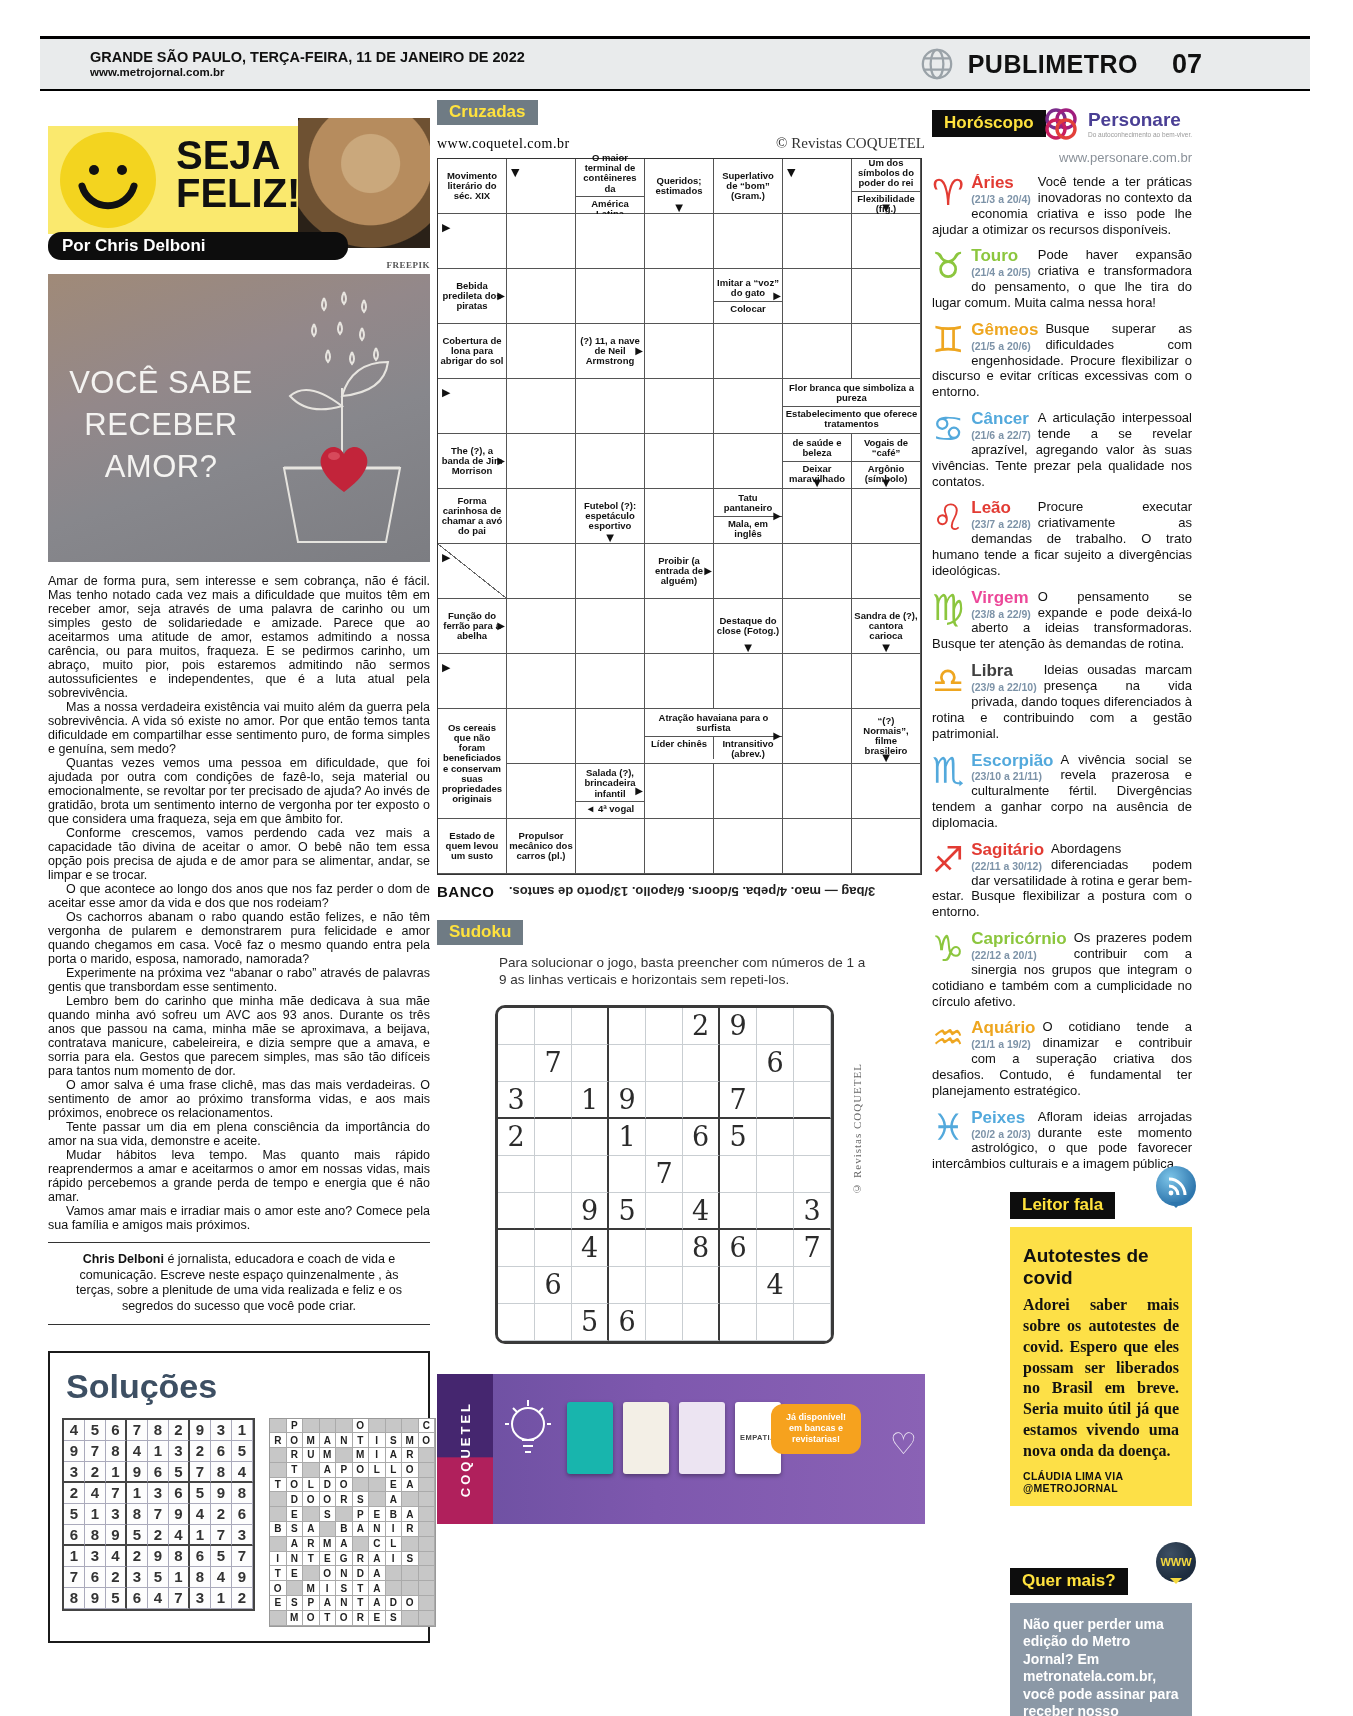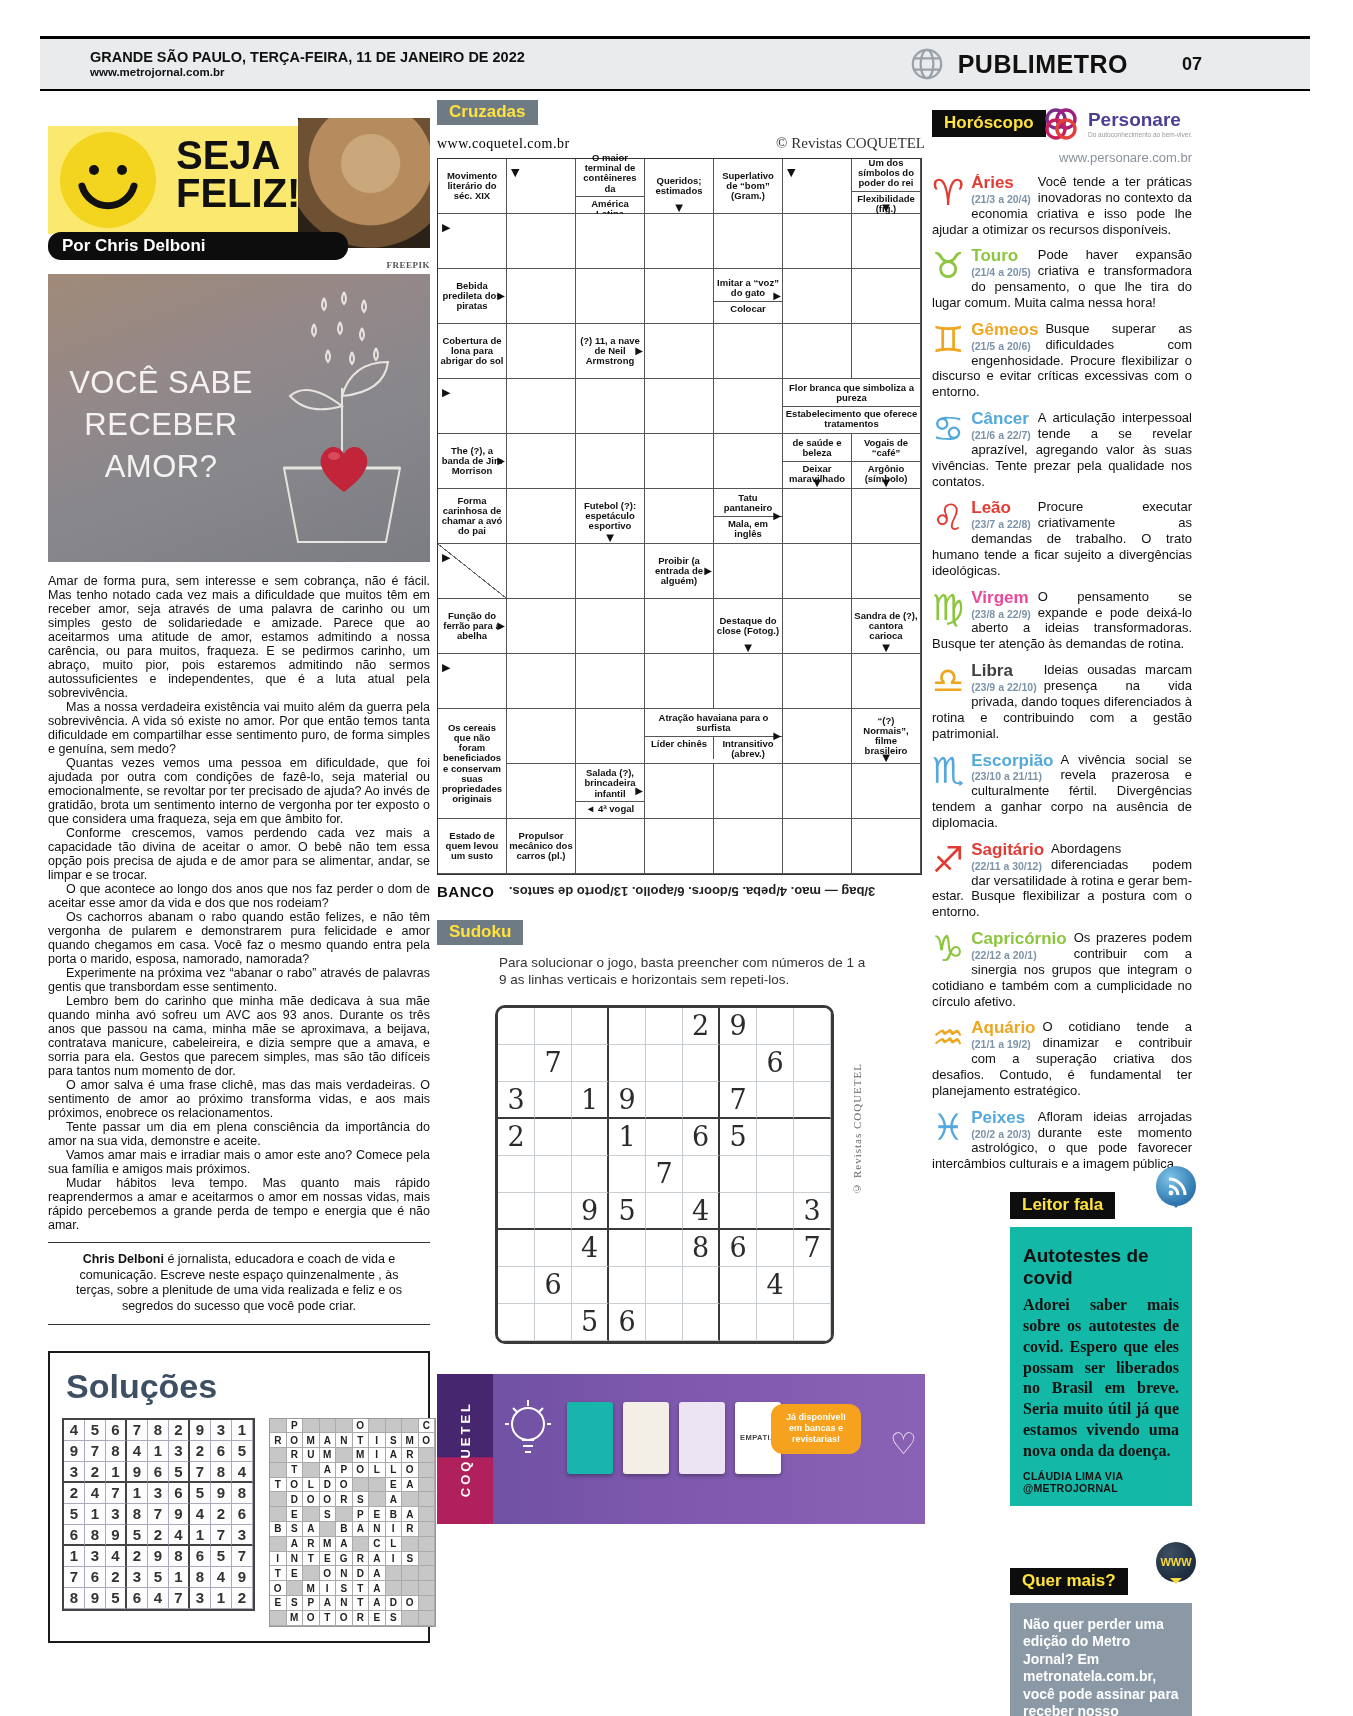--- a/index.html
+++ b/index.html
@@ -7,21 +7,21 @@
         font-family:"Liberation Sans",sans-serif;color:#111;overflow:hidden;}
 
   
   .hdr{position:absolute;left:40px;top:36px;width:1270px;height:50px;background:#e9ebec;
        border-top:3px solid #000;border-bottom:2px solid #000;display:flex;align-items:center;}
   .hdr-left{padding-left:50px;line-height:1.1;}
   .hdr-edition{font-size:14.5px;font-weight:bold;}
   .hdr-site{font-size:11.5px;font-weight:bold;}
   .hdr-right{margin-left:auto;display:flex;align-items:center;gap:14px;padding-right:108px;}
   .hdr-brand{font-size:25px;font-weight:bold;letter-spacing:.5px;}
-  .hdr-page{font-size:18px;font-weight:bold;margin-left:40px;}
+  .hdr-page{font-size:27px;font-weight:bold;margin-left:20px;}
   .globe{width:34px;height:34px;}
 
   
   .leftcol{position:absolute;left:48px;top:118px;width:382px;}
   .feature{position:relative;height:142px;}
   .fy{position:absolute;left:0;top:8px;right:0;height:108px;background:#fae96e;}
   .smiley{position:absolute;left:10px;top:12px;}
   .ftitle{position:absolute;left:128px;top:18px;font-size:40px;font-weight:900;line-height:.95;color:#111;}
   .fphoto{position:absolute;right:0;top:0;width:132px;height:130px;
           background:radial-gradient(circle at 55% 35%,#caa87c 0 26%,#b68c5e 27% 55%,#6e5132 56% 75%,#2a2118 76%);}
@@ -123,21 +123,21 @@
   .sd2{display:block;font-size:10.5px;font-weight:bold;color:#7d93a8;margin-top:1px;}
   .stx{font-size:13px;line-height:1.22;text-align:justify;}
   .sect{position:relative;margin-left:78px;width:182px;}
   .pin{position:absolute;right:-4px;top:-26px;width:40px;height:40px;border-radius:50% 50% 50% 50%;}
   .pin:after{content:"";position:absolute;left:14px;bottom:-8px;border:6px solid transparent;}
   .pin-blue{background:radial-gradient(circle at 35% 30%,#7cc4e8,#2e76ad 70%);}
   .pin-blue:after{border-top-color:#2e76ad;}
   .pin-yellow{background:radial-gradient(circle at 35% 30%,#3d4f63,#1d2c3e 70%);
               display:flex;align-items:center;justify-content:center;color:#f5d93f;font-weight:900;font-size:11px;}
   .pin-yellow:after{border-top-color:#f5d93f;}
-  .panel-reader{margin-top:8px;background:#14b8a6;padding:14px 13px 12px;}
+  .panel-reader{margin-top:8px;background:#fde047;padding:14px 13px 12px;}
   .rtitle{font-size:19px;font-weight:800;margin:4px 0 6px;}
   .rbody{font-family:"Liberation Serif",serif;font-size:16px;line-height:1.3;text-align:justify;font-weight:bold;}
   .rsig{margin-top:8px;font-size:10.5px;font-weight:800;letter-spacing:.3px;}
   .panel-more{margin-top:8px;background:#8b98a6;padding:13px 13px 12px;color:#fff;}
   .mbody{font-size:14px;font-weight:600;line-height:1.25;}
 </style>
 </head>
 <body>
 
 <div id="page">
@@ -201,22 +201,22 @@
         <p>Amar de forma pura, sem interesse e sem cobrança, não é fácil. Mas tenho notado cada vez mais a dificuldade que muitos têm em receber amor, seja através de uma palavra de carinho ou um simples gesto de solidariedade e amizade. Parece que ao aceitarmos uma atitude de amor, estamos admitindo a nossa carência, ou para muitos, fraqueza. E se pedirmos carinho, um abraço, muito pior, pois estaremos admitindo não sermos autossuficientes e independentes, que é a luta atual pela sobrevivência.</p>
         <p>Mas a nossa verdadeira existência vai muito além da guerra pela sobrevivência. A vida só existe no amor. Por que então temos tanta dificuldade em compartilhar esse sentimento puro, de forma simples e genuína, sem medo?</p>
         <p>Quantas vezes vemos uma pessoa em dificuldade, que foi ajudada por outra com condições de fazê-lo, seja material ou emocionalmente, se revoltar por ter precisado de ajuda? Ao invés de gratidão, brota um sentimento interno de vergonha por ter exposto o que considera uma fraqueza, seja em que âmbito for.</p>
         <p>Conforme crescemos, vamos perdendo cada vez mais a capacidade tão divina de aceitar o amor. O bebê não tem essa opção pois precisa de ajuda e de amor para se alimentar, andar, se limpar e se trocar.</p>
         <p>O que acontece ao longo dos anos que nos faz perder o dom de aceitar esse amor da vida e dos que nos rodeiam?</p>
         <p>Os cachorros abanam o rabo quando estão felizes, e não têm vergonha de pularem e demonstrarem pura felicidade e amor quando chegamos em casa. Você faz o mesmo quando entra pela porta o marido, esposa, namorado, namorada?</p>
         <p>Experimente na próxima vez “abanar o rabo” através de palavras gentis que transbordam esse sentimento.</p>
         <p>Lembro bem do carinho que minha mãe dedicava à sua mãe quando minha avó sofreu um AVC aos 93 anos. Durante os três anos que passou na cama, minha mãe se aproximava, a beijava, contratava manicure, cabeleireira, e dizia sempre que a amava, e sorria para ela. Gestos que parecem simples, mas são tão difíceis para tantos num momento de dor.</p>
         <p>O amor salva é uma frase clichê, mas das mais verdadeiras. O sentimento de amor ao próximo transforma vidas, e aos mais próximos, enobrece os relacionamentos.</p>
         <p>Tente passar um dia em plena consciência da importância do amor na sua vida, demonstre e aceite.</p>
+        <p>Mudar hábitos leva tempo. Mas quanto mais rápido reaprendermos a amar e aceitarmos o amor em nossas vidas, mais rápido percebemos a grande perda de tempo e energia que é não amar.</p>
         <p>Vamos amar mais e irradiar mais o amor este ano? Comece pela sua família e amigos mais próximos.</p>
-        <p>Mudar hábitos leva tempo. Mas quanto mais rápido reaprendermos a amar e aceitarmos o amor em nossas vidas, mais rápido percebemos a grande perda de tempo e energia que é não amar.</p>
       </div>
 
     <div class="bio"><b>Chris Delboni</b><span> é jornalista, educadora e coach de vida e comunicação. Escreve neste espaço quinzenalmente , às terças, sobre a plenitude de uma vida realizada e feliz e os segredos do sucesso que você pode criar.</span></div>
 
     <div class="solbox">
       <div class="soltitle">Soluções</div>
       <div class="solrow">
         <div class="sud-s">
             <div class="ss">4</div>
             <div class="ss">5</div>

